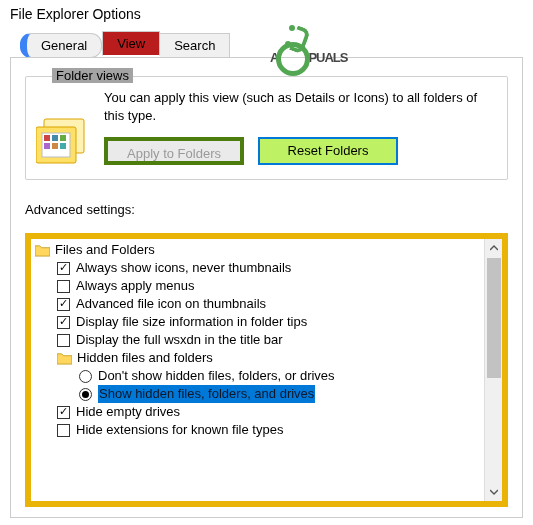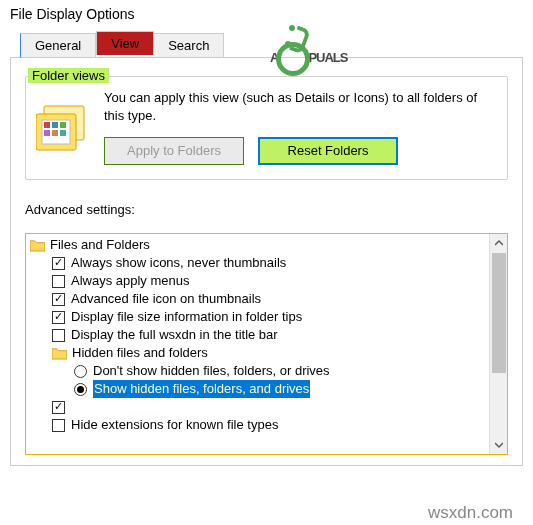--- a/index.html
+++ b/index.html
@@ -2,57 +2,57 @@
 <html><head>
   <meta charset="utf-8">
   <style>
     * { box-sizing: border-box; font-family: "Segoe UI", Tahoma, sans-serif; font-size: 13px; }
     body { margin: 0; padding: 0; background: #fff; width: 533px; height: 525px; overflow: hidden; position: relative; }
     .title-bar { padding: 6px 10px 10px 10px; font-size: 14px; }
     .tabs { display: flex; padding-left: 20px; position: relative; top: 1px; z-index: 2; }
     .tab { padding: 4px 14px; border: 1px solid #ccc; background: #f0f0f0; margin-right: 0; cursor: default; position: relative; }
     .tab.active { background: #b91c1c; border-bottom: 1px solid #fff; z-index: 3; top: -2px; }
     .tab:not(.active) { border-left: none; }
-    .tab:first-child { border-left: 1px solid #3b82f6; }
+    .tab:first-child { border-left: 7px solid #3b82f6; border-radius: 11px; }
     .content { border: 1px solid #ccc; margin: 0 10px; padding: 10px 14px; background: #fff; position: relative; z-index: 1; }
     .group { border: 1px solid #d0d0d0; border-radius: 2px; padding: 12px 10px 14px 10px; position: relative; margin-top: 8px; }
-    .group-label { position: absolute; top: -9px; left: 2px; background: #bef264; padding: 0 4px; }
-    .group-row { display: flex; align-items: center; gap: 12px; }
+    .group-label { position: absolute; top: -9px; left: 26px; background: #a3a3a3; padding: 0 4px; }
+    .group-row { display: flex; align-items: flex-end; gap: 12px; }
     .folder-icons-big { flex-shrink: 0; }
     .desc { line-height: 1.4; margin-bottom: 12px; }
     .buttons-row { display: flex; gap: 14px; margin-left: 0; }
     .btn { width: 140px; height: 28px; border: 1px solid #adadad; background: #e1e1e1; cursor: default; text-align: center; line-height: 26px; }
-    .btn.disabled { color: #9a9a9a; background: #eaeaea; border: 1px solid #4d7c0f; }
+    .btn.disabled { color: #9a9a9a; background: #eaeaea; border: 4px solid #4d7c0f; }
     .btn.focus { border: 2px solid #0078d7; line-height: 24px; background: #bef264; }
     .section-label { margin: 22px 0 16px 0; }
-    .tree-box { border: 1px solid #eab308; height: 222px; display: flex; background: #fff; }
+    .tree-box { border: 6px solid #eab308; height: 274px; display: flex; background: #fff; }
     .tree-content { flex: 1; padding: 2px 2px; overflow: hidden; }
     .scrollbar { width: 18px; background: #f0f0f0; border-left: 1px solid #ddd; display: flex; flex-direction: column; align-items: center; }
     .scroll-btn { width: 100%; height: 18px; background: #f0f0f0; display: flex; align-items: center; justify-content: center; color: #555; font-size: 9px; }
     .scroll-thumb { width: 14px; background: #c2c2c2; margin: 1px 0; height: 120px; }
     .tree-row { display: flex; align-items: center; height: 18px; line-height: 18px; white-space: nowrap; }
     .indent-0 { padding-left: 2px; }
     .indent-1 { padding-left: 24px; }
     .indent-2 { padding-left: 46px; }
     .cb { width: 13px; height: 13px; border: 1px solid #333; margin-right: 6px; display: inline-flex; align-items: center; justify-content: center; background: #fff; flex-shrink: 0; }
     .cb.checked::after { content: "✓"; font-size: 11px; line-height: 11px; color: #000; position: relative; top: -1px; }
     .radio { width: 13px; height: 13px; border: 1px solid #333; border-radius: 50%; margin-right: 6px; display: inline-flex; align-items: center; justify-content: center; background: #fff; flex-shrink: 0; }
     .radio.selected::after { content: ""; width: 7px; height: 7px; background: #000; border-radius: 50%; }
     .folder-ico { width: 15px; height: 13px; margin-right: 5px; flex-shrink: 0; }
-    .selected-text { background: #0078d7; color: #fef9c3; padding: 0 1px; }
+    .selected-text { background: #0078d7; color: #0f172a; padding: 0 1px; }
     .watermark { position: absolute; top: 40px; left: 270px; display: flex; align-items: center; font-size: 32px; font-weight: 700; letter-spacing: -1px; color: #3c3c3c; z-index: 10; opacity: 0.95; pointer-events: none; }
     .wm-o { width: 34px; height: 34px; border: 5px solid #4aa34a; border-radius: 50%; display: inline-block; margin: 0 -2px; position: relative; top: 2px; }
     .wm-o::before { content:""; position:absolute; width:10px; height:18px; border:4px solid #4aa34a; border-left:none; border-radius:0 8px 8px 0; top:-20px; right:-2px; transform:rotate(20deg); }
     .wm-o::after { content:""; position:absolute; width:6px; height:6px; background:#4aa34a; border-radius:50%; top:-6px; left:4px; box-shadow: 4px -16px 0 #4aa34a; }
     .src { position: absolute; bottom: 2px; right: 20px; font-size: 17px; color: #888; }
   </style>
 </head>
 <body>
 
-<div class="title-bar">File Display Options</div>
+<div class="title-bar">File Explorer Options</div>
 
 <div class="watermark">
   <span>A</span>
   <span class="wm-o"></span>
   <span>PUALS</span>
 </div>
 
 <div class="tabs">
   <div class="tab">General</div>
   <div class="tab active">View</div>
@@ -128,20 +128,21 @@
         <span class="radio"></span>
         <span>Don't show hidden files, folders, or drives</span>
       </div>
       <div class="tree-row indent-2">
         <span class="radio selected"></span>
         <span class="selected-text">Show hidden files, folders, and drives</span>
       </div>
 
       <div class="tree-row indent-1">
         <span class="cb checked"></span>
+        <span>Hide empty drives</span>
       </div>
       <div class="tree-row indent-1">
         <span class="cb"></span>
         <span>Hide extensions for known file types</span>
       </div>
 
     </div>
     <div class="scrollbar">
       <div class="scroll-btn">
         <svg width="8" height="6">

